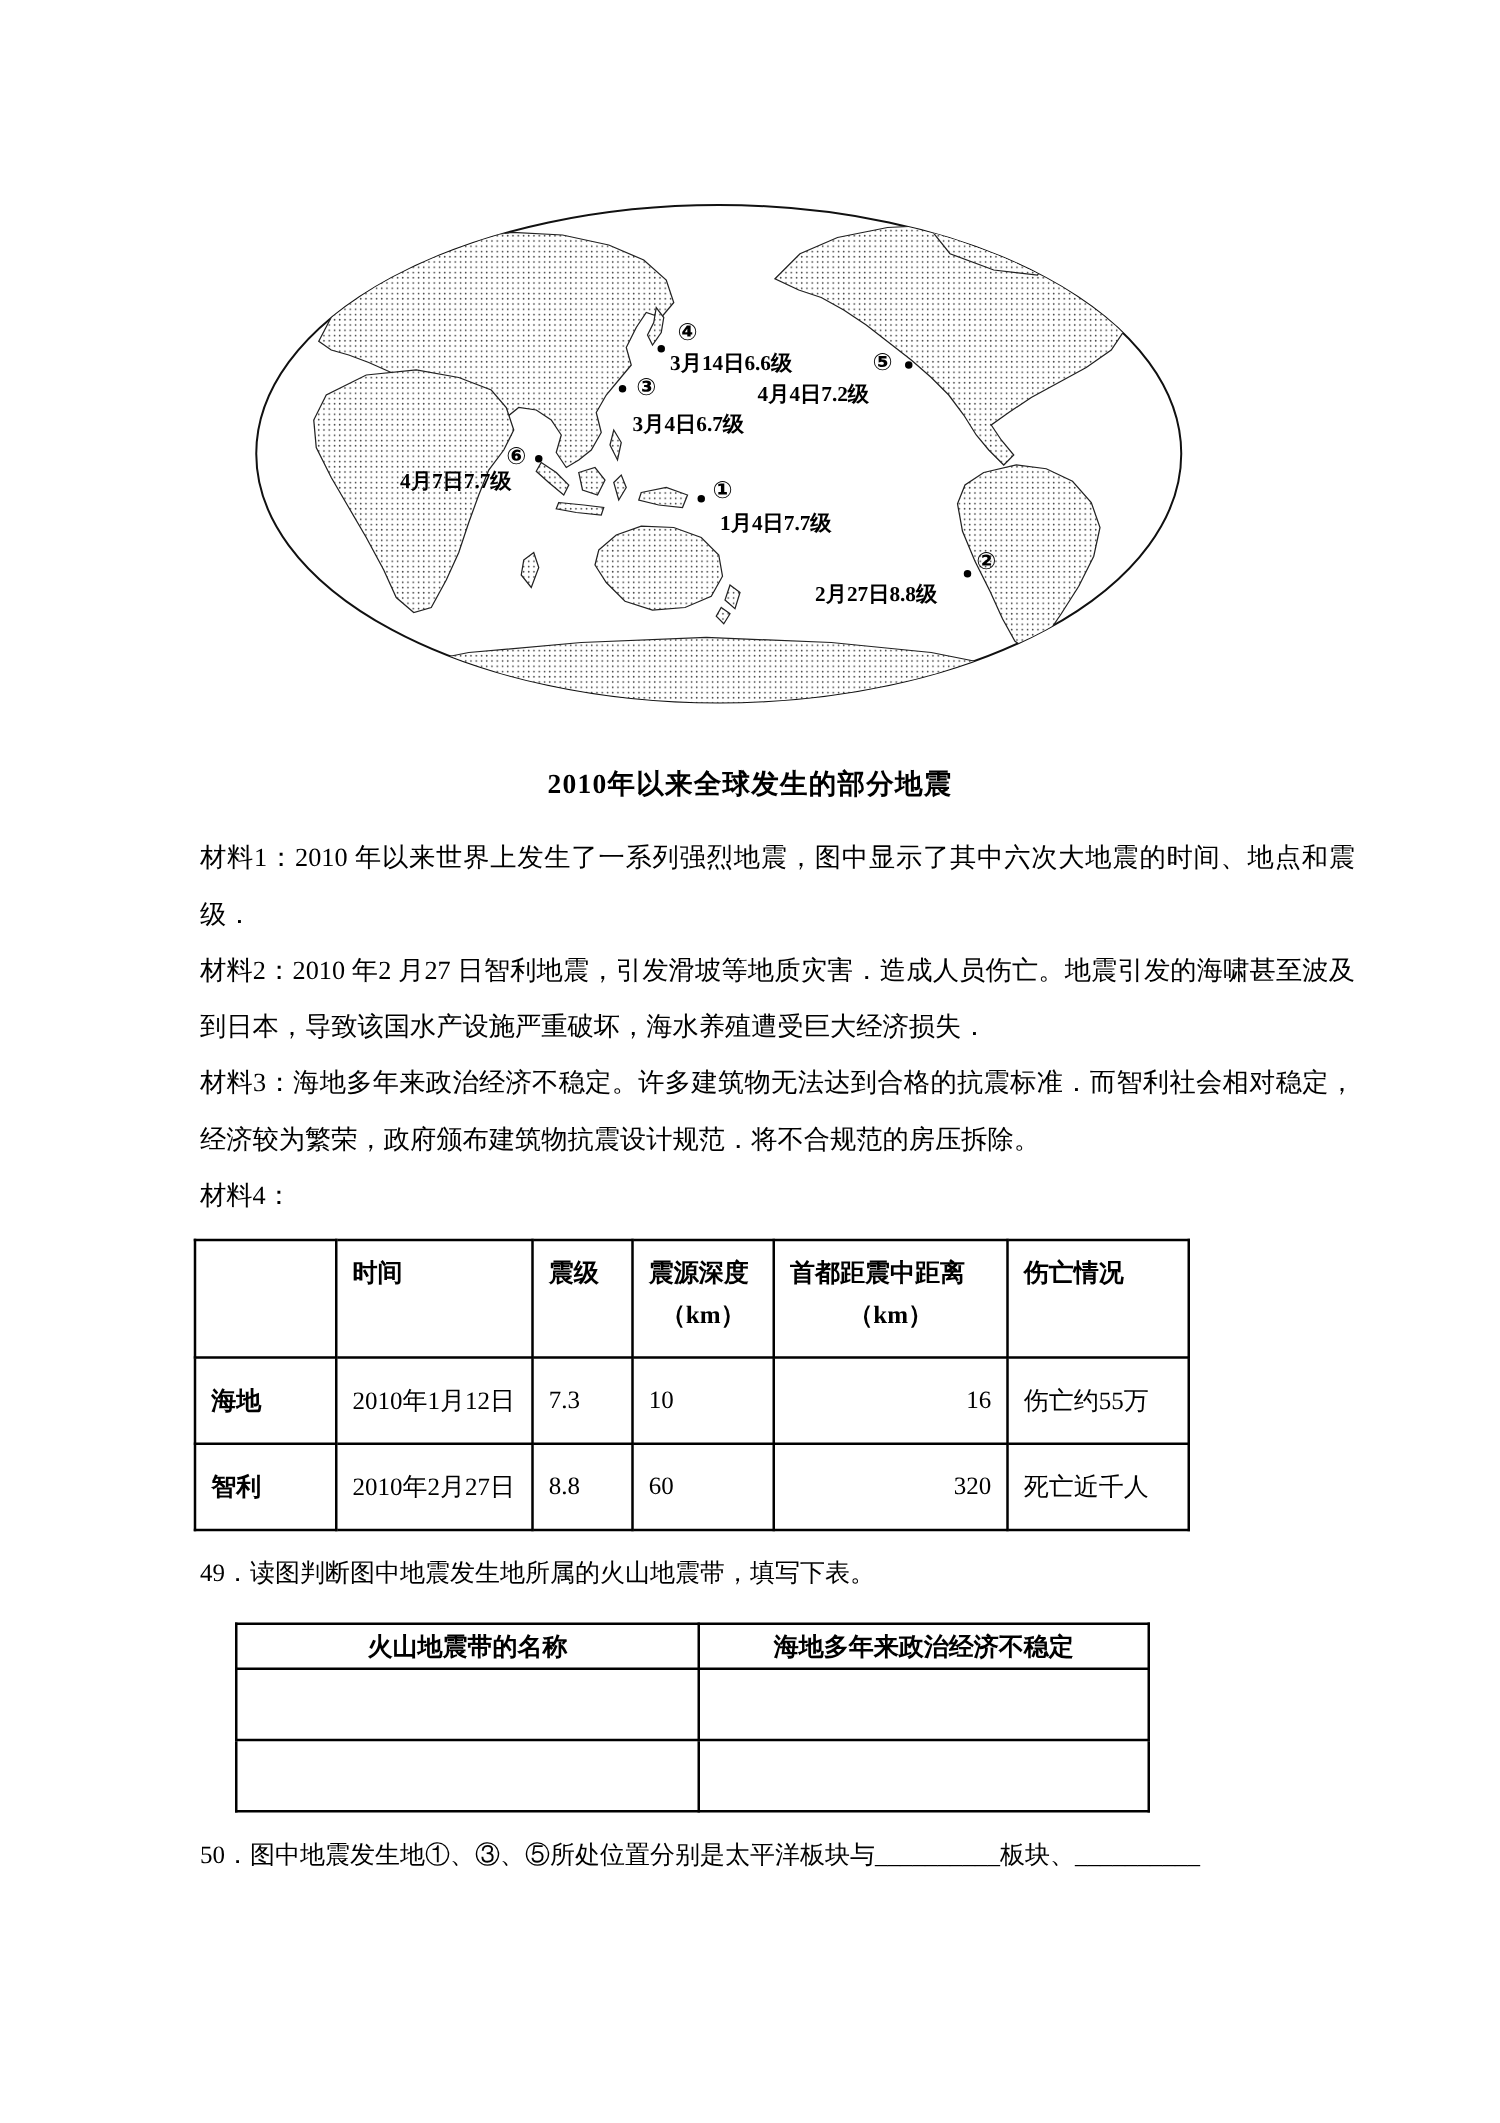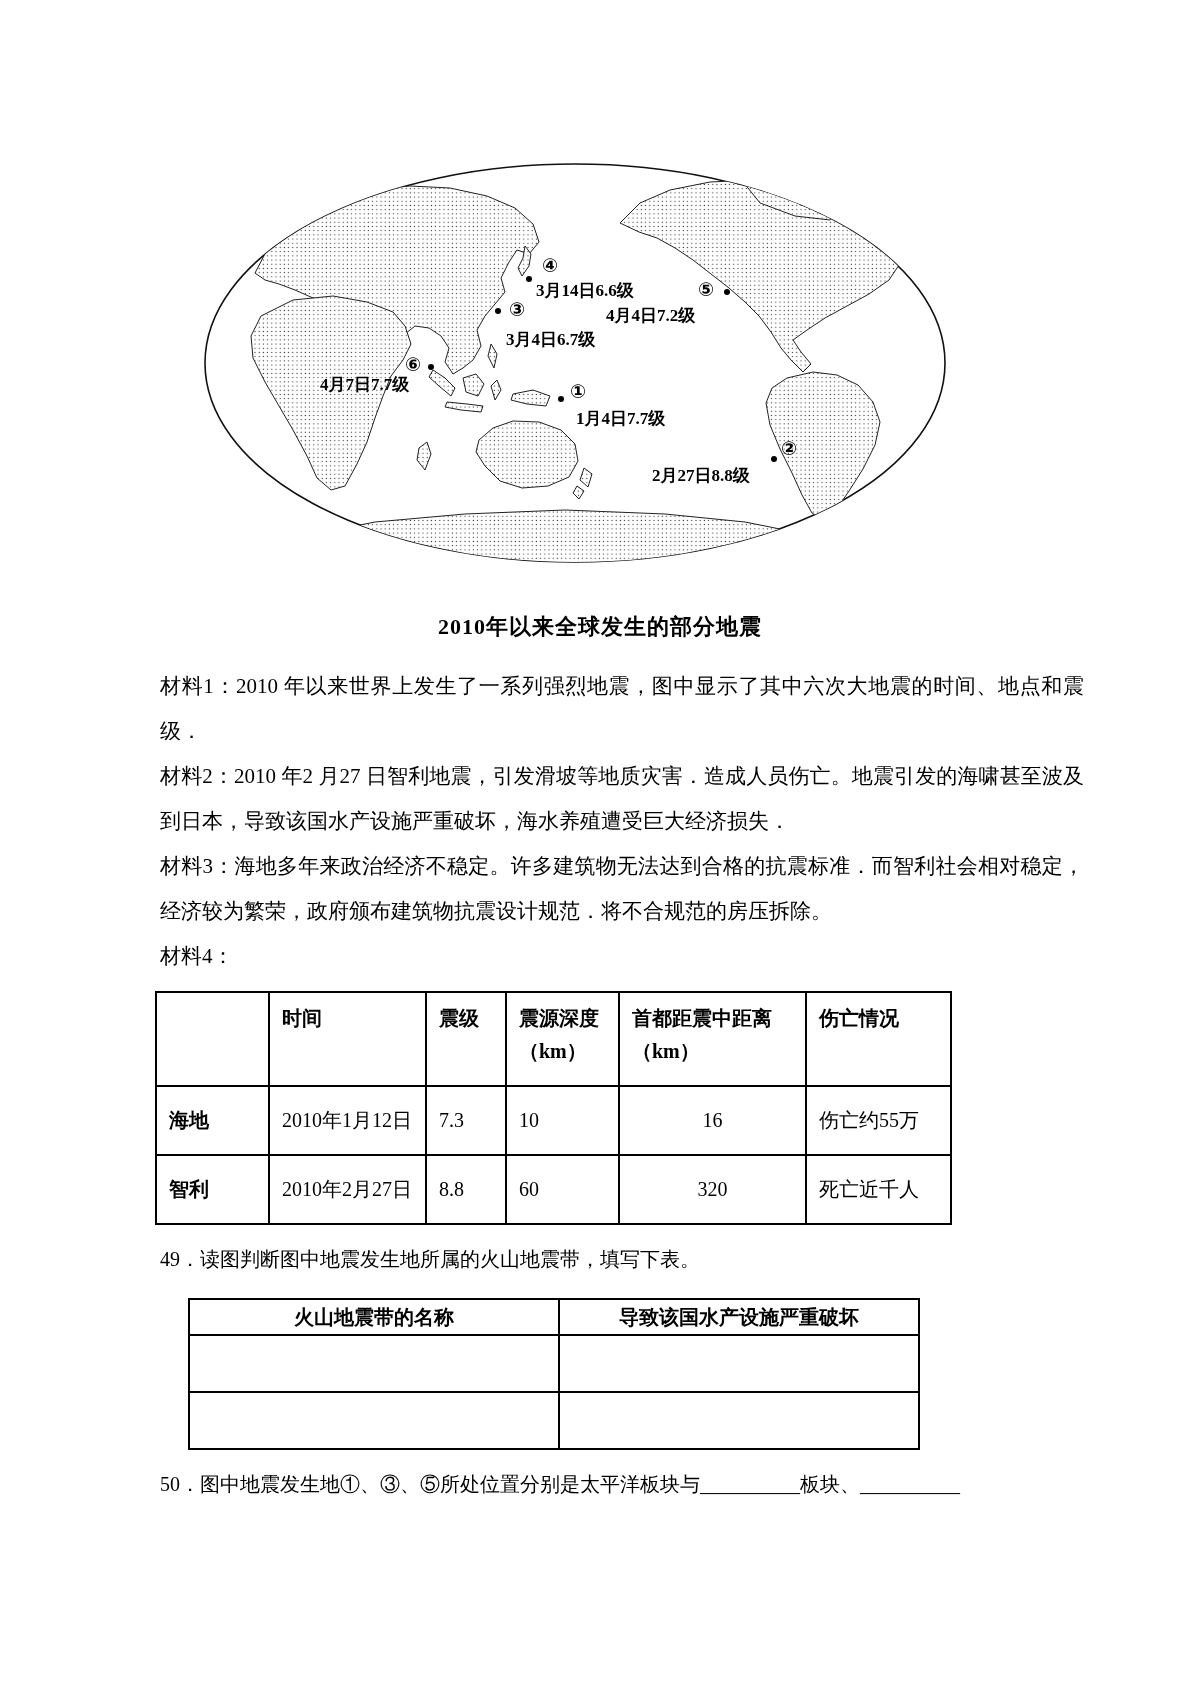--- a/index.html
+++ b/index.html
@@ -11,22 +11,22 @@
   .map-wrap { margin:158px 0 0 195px; width:760px; height:410px; }
   .map-caption { margin-top:44px; text-align:center; font-weight:bold; font-size:22px; letter-spacing:1px; }
   .content { margin:22px 116px 0 160px; }
   .para { font-size:21px; line-height:45px; text-align:justify; }
   table { border-collapse:collapse; table-layout:fixed; }
   .t1 { width:795px; margin:12px 0 0 -5px; }
   .t1 th, .t1 td { border:2px solid #000; font-size:20px; padding:20px 12px; }
   .t1 th { text-align:left; vertical-align:top; padding-top:12px; font-weight:bold; height:86px; }
   .t1 td { height:57px; vertical-align:middle; text-align:left; }
   .t1 .rowhead { font-weight:bold; }
-  .t1 .ctr { text-align:center; }
-  .t1 .km { text-align:left; margin-top:6px; font-weight:bold; }
+  .t1 .ctr { text-align:right; }
+  .t1 .km { text-align:center; margin-top:6px; font-weight:bold; }
   .q { font-size:20px; line-height:45px; margin-top:12px; }
   .t2 { width:730px; margin:16px 0 0 28px; }
   .t2 th { border:2px solid #000; height:36px; text-align:center; font-weight:bold; font-size:20px; }
   .t2 td { border:2px solid #000; height:57px; }
   svg text.qlabel { font-weight:bold; font-size:17px; font-family:"Liberation Serif","DejaVu Serif",serif; }
   svg text.qnum { font-weight:bold; font-size:19px; font-family:"DejaVu Sans",sans-serif; }
 </style>
 </head>
 <body>
 
@@ -146,21 +146,21 @@
   <p class="q">49．读图判断图中地震发生地所属的火山地震带，填写下表。</p>
 
   <table class="t2">
     <colgroup>
         <col style="width:370px">
         <col style="width:360px">
       </colgroup>
     <tbody>
         <tr>
       <th>火山地震带的名称</th>
-      <th>导致该国水产设施严重破坏</th>
+      <th>海地多年来政治经济不稳定</th>
     </tr>
     <tr>
       <td></td>
       <td></td>
     </tr>
     <tr>
       <td></td>
       <td></td>
     </tr>
   </tbody>

